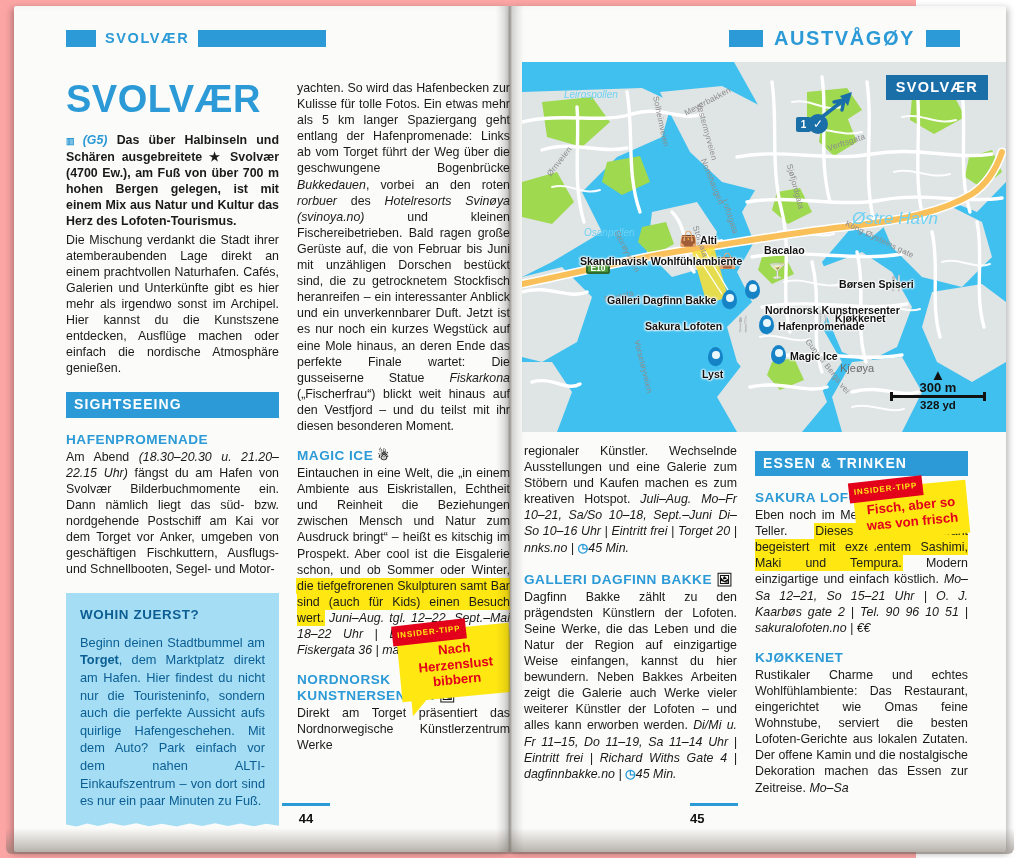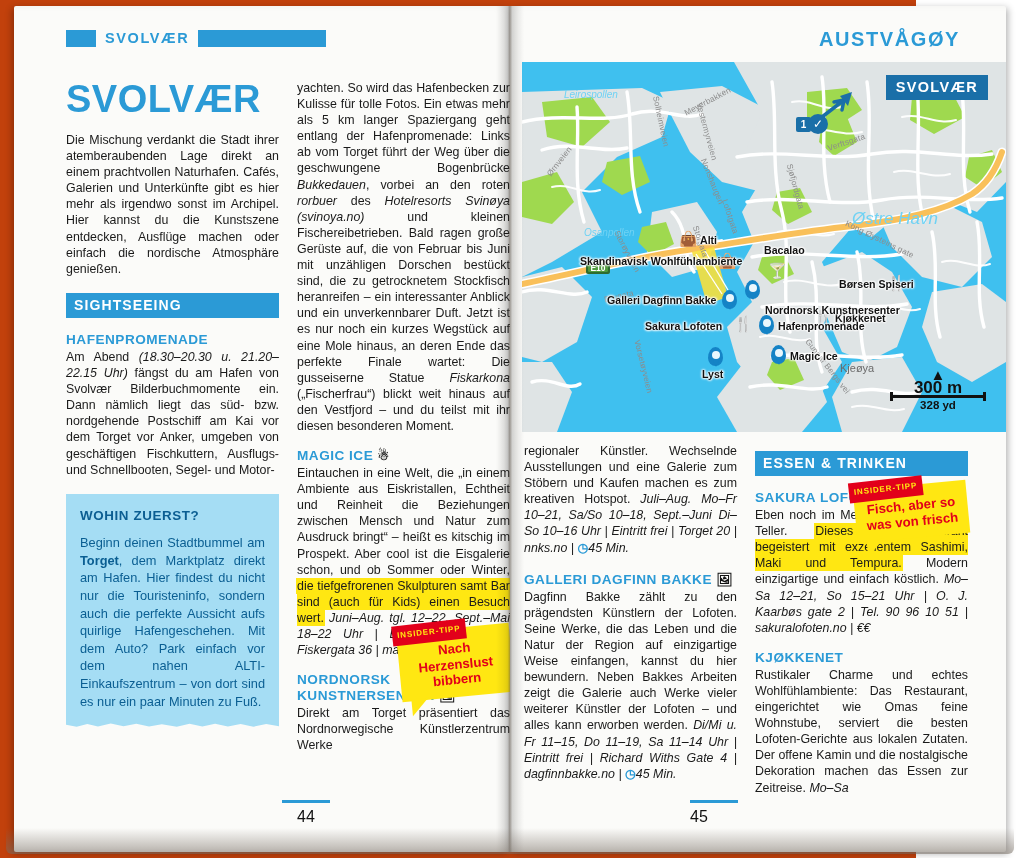--- a/index.html
+++ b/index.html
@@ -6,21 +6,21 @@
   html, body {
     margin: 0; padding: 0;
     width: 1020px; height: 858px;
     background: #ffffff;
     font-family: "Liberation Sans", sans-serif;
     overflow: hidden;
   }
   #book {
     position: relative;
     width: 916px; height: 858px;
-    background: #c2410c;
+    background: #fca5a5;
   }
   
   .page {
     position: absolute;
     top: 6px;
     height: 846px;
     background: #fbfbf9;
   }
   .page-left  { left: 14px;  width: 496px; border-radius: 2px 0 0 2px;
                 box-shadow: -2px 2px 7px rgba(0,0,0,.30), inset -9px 0 14px -9px rgba(0,0,0,.28); }
@@ -40,21 +40,21 @@
 
   
   .runhead { position: absolute; top: 22px; height: 20px; display: flex; align-items: center; }
   .runhead .bar { background: #2b9ad6; height: 17px; }
   .runhead .txt {
     color: #2b9ad6; font-weight: bold; font-size: 14.5px; letter-spacing: 1.6px;
   }
   .runhead-left  { left: 52px; }
   .runhead-left .bar-a { width: 30px; margin-right: 9px; }
   .runhead-left .bar-b { flex: 1; margin-left: 9px; width: 172px; }
-  .runhead-right { right: 46px; flex-direction: column; }
+  .runhead-right { right: 46px; flex-direction: row; }
   .runhead-right .bar-a { width: 34px; margin-right: 11px; }
   .runhead-right .bar-b { width: 34px; margin-left: 11px; }
   .runhead-right .txt { font-size: 20px; letter-spacing: 1.6px; }
 
   
   .col {
     position: absolute;
     font-size: 12.4px; line-height: 16.1px; color: #1a1a1a;
     text-align: justify; -webkit-hyphens: auto; hyphens: auto;
   }
@@ -118,21 +118,21 @@
     transform: rotate(-1deg); white-space: nowrap;
   }
   .tip .tail {
     position: absolute; left: 9px; bottom: -15px;
     width: 0; height: 0;
     border-left: 17px solid #ffe712;
     border-bottom: 17px solid transparent;
   }
 
   
-  .pagenum { position: absolute; bottom: 26px; font-weight: normal; font-size: 16px; color: #111; }
+  .pagenum { position: absolute; bottom: 26px; font-weight: bold; font-size: 13px; color: #111; }
   .pagenum .rule { height: 3px; background: #2b9ad6; margin-bottom: 5px; width: 48px; }
   .pn-left  { left: 268px; text-align: center; width: 48px; }
   .pn-right { right: 268px; width: 48px; }
 
   
   .map-wrap {
     position: absolute; left: 0px; top: 56px; width: 496px; height: 370px;
     overflow: hidden;
   }
   .map-inner {
@@ -155,21 +155,21 @@
     position: absolute; color: #6fd2f4; font-style: italic;
     font-size: 10px; white-space: nowrap; font-weight: normal;
   }
   .street-label {
     position: absolute; color: #8c8c8c; font-size: 8.2px;
     white-space: nowrap; letter-spacing: .2px;
   }
   .isle-label { position:absolute; color:#6b6b6b; font-size:11px; white-space:nowrap; }
   .scalebar { position: absolute; right: 20px; bottom: 20px; width: 96px; text-align: center; }
   .scalebar .n-arrow { font-size: 15px; line-height: 12px; color: #111; }
-  .scalebar .s-m { font-size: 17px; font-weight: bold; color: #111; line-height: 13px; }
+  .scalebar .s-m { font-size: 13px; font-weight: bold; color: #111; line-height: 13px; }
   .scalebar .s-line { height: 3px; background: #111; position: relative; margin: 1px 0; }
   .scalebar .s-line:before, .scalebar .s-line:after {
     content: ""; position: absolute; top: -3px; width: 3px; height: 9px; background: #111;
   }
   .scalebar .s-line:before { left: 0; } .scalebar .s-line:after { right: 0; }
   .scalebar .s-yd { font-size: 11.5px; font-weight: bold; color: #111; line-height: 13px; }
   .map-pin {
     position: absolute; width: 15px; height: 19px; background: #1583c6;
     border-radius: 50% 50% 50% 50% / 58% 58% 42% 42%;
   }
@@ -206,20 +206,24 @@
   <div class="page page-left">
 
     <div class="runhead runhead-left" style="width:260px">
       <span class="bar bar-a"></span>
       <span class="txt">SVOLVÆR</span>
       <span class="bar bar-b"></span>
     </div>
 
     <div class="col" style="left:52px; top:74px; width:213px;">
       <h1 class="city">SVOLVÆR</h1>
+      <p>
+        <span class="mapref"><span class="bk">▥</span> <span>(G5)</span></span>
+        <span class="lead">Das über Halbinseln und Schären ausgebreitete ★ Svolvær (4700 Ew.), am Fuß von über 700 m hohen Bergen gelegen, ist mit einem Mix aus Natur und Kultur das Herz des Lofoten-Tourismus.</span>
+      </p>
       <p style="margin-top:2px">Die Mischung verdankt die Stadt ihrer atemberaubenden Lage direkt an einem prachtvollen Naturhafen. Cafés, Galerien und Unterkünfte gibt es hier mehr als irgendwo sonst im Archipel. Hier kannst du die Kunstszene entdecken, Ausflüge machen oder einfach die nordische Atmosphäre genießen.</p>
 
       <div class="sect-bar">SIGHTSEEING</div>
 
       <div class="poi-title">HAFENPROMENADE</div>
       <p><span>Am Abend </span><span class="ital">(18.30–20.30 u. 21.20–22.15 Uhr)</span><span> fängst du am Hafen von Svolvær Bilderbuchmomente ein. Dann nämlich liegt das süd- bzw. nordgehende Postschiff am Kai vor dem Torget vor Anker, umgeben von geschäftigen Fischkuttern, Ausflugs- und Schnellbooten, Segel- und Motor-</span></p>
 
       <div class="torn-box">
         <h3>WOHIN ZUERST?</h3>
         <div><span>Beginn deinen Stadtbummel am </span><b>Torget</b><span>, dem Marktplatz direkt am Hafen. Hier findest du nicht nur die Touristeninfo, sondern auch die perfekte Aussicht aufs quirlige Hafengeschehen. Mit dem Auto? Park einfach vor dem nahen ALTI-Einkaufszentrum – von dort sind es nur ein paar Minuten zu Fuß.</span></div>

